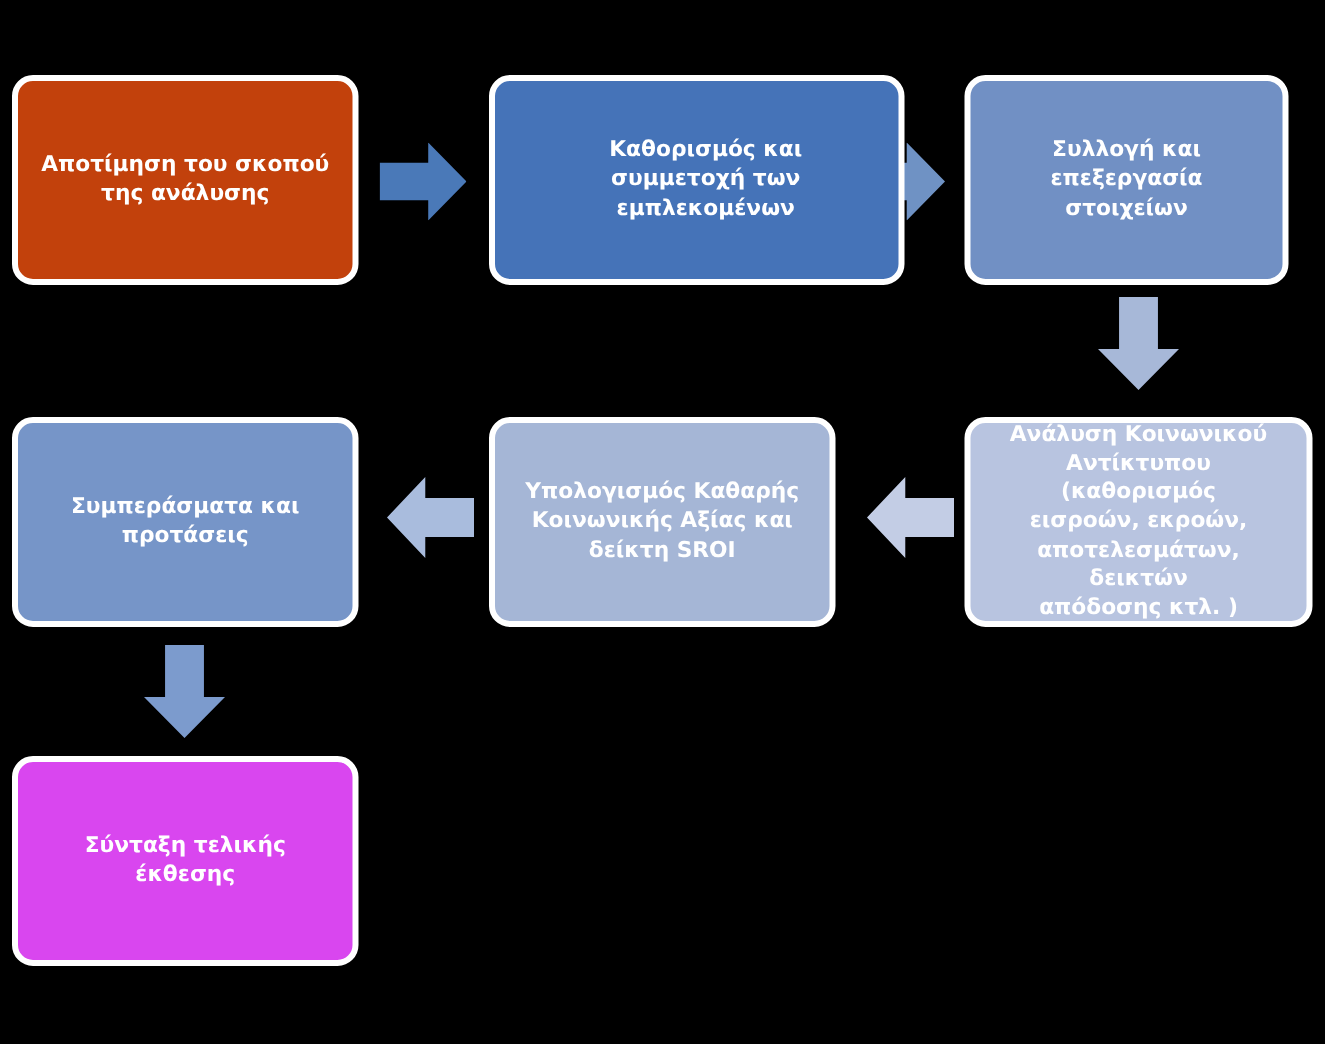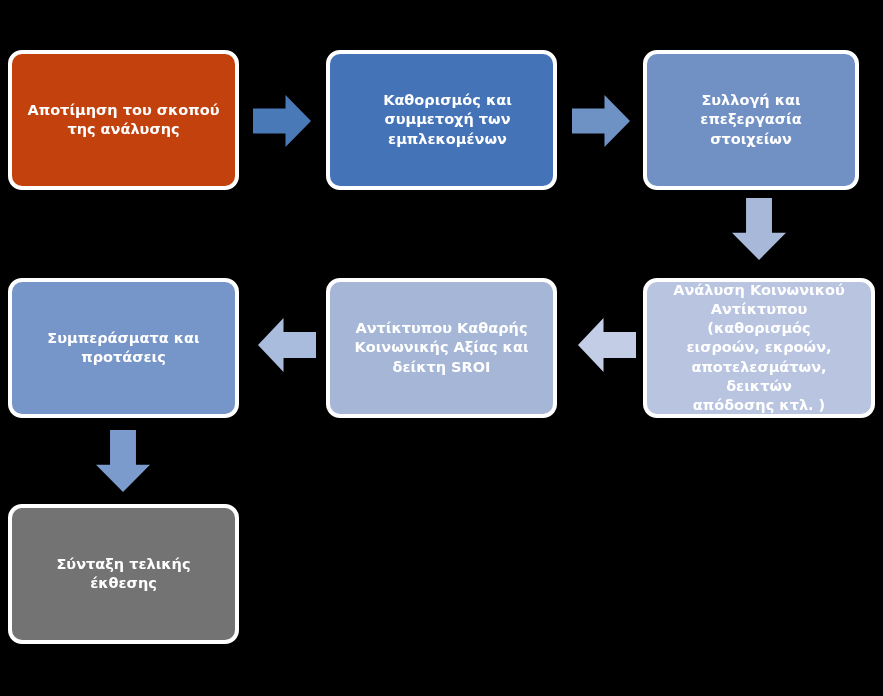--- a/index.html
+++ b/index.html
@@ -61,41 +61,41 @@
     <div class="arrow arrow-right" style="left: 253px; top: 95px; width: 58px; height: 52px; background: rgb(74, 121, 184);"></div>
     <div class="arrow arrow-right" style="left: 572px; top: 95px; width: 58px; height: 52px; background: rgb(111, 146, 196);"></div>
     <div class="arrow arrow-down" style="left: 732px; top: 198px; width: 54px; height: 62px; background: rgb(167, 184, 216);"></div>
     <div class="arrow arrow-left" style="left: 578px; top: 318px; width: 58px; height: 54px; background: rgb(195, 205, 229);"></div>
     <div class="arrow arrow-left" style="left: 258px; top: 318px; width: 58px; height: 54px; background: rgb(169, 188, 221);"></div>
     <div class="arrow arrow-down" style="left: 96px; top: 430px; width: 54px; height: 62px; background: rgb(124, 155, 205);"></div>
     <div class="node" style="left: 8px; top: 50px; width: 231px; height: 140px; background: #c2410c; font-size: 14.5px; border-color: rgb(255, 255, 255); color: rgb(255, 255, 255);">
       <span class="label">Αποτίμηση του σκοπού
 της ανάλυσης</span>
     </div>
-    <div class="node" style="left: 326px; top: 50px; width: 231px; height: 140px; background: rgb(69, 115, 184); font-size: 14.5px; border-color: rgb(255, 255, 255); color: rgb(255, 255, 255); padding-left: 24px;">
+    <div class="node" style="left: 326px; top: 50px; width: 277px; height: 140px; background: rgb(69, 115, 184); font-size: 14.5px; border-color: rgb(255, 255, 255); color: rgb(255, 255, 255); padding-left: 24px;">
       <span class="label">Καθορισμός και
 συμμετοχή των
 εμπλεκομένων</span>
     </div>
     <div class="node" style="left: 643px; top: 50px; width: 216px; height: 140px; background: rgb(113, 144, 196); font-size: 14.5px; border-color: rgb(255, 255, 255); color: rgb(255, 255, 255);">
       <span class="label">Συλλογή και επεξεργασία
 στοιχείων</span>
     </div>
     <div class="node" style="left: 643px; top: 278px; width: 232px; height: 140px; background: rgb(184, 196, 224); font-size: 14.5px; border-color: rgb(255, 255, 255); color: rgb(255, 255, 255);">
       <span class="label">Ανάλυση Κοινωνικού
 Αντίκτυπου (καθορισμός
 εισροών, εκροών,
 αποτελεσμάτων, δεικτών
 απόδοσης κτλ. )</span>
     </div>
     <div class="node" style="left: 326px; top: 278px; width: 231px; height: 140px; background: rgb(165, 182, 214); font-size: 14.5px; border-color: rgb(255, 255, 255); color: rgb(255, 255, 255);">
-      <span class="label">Αντίκτυπου Καθαρής
+      <span class="label">Υπολογισμός Καθαρής
 Κοινωνικής Αξίας και
 δείκτη SROI</span>
     </div>
     <div class="node" style="left: 8px; top: 278px; width: 231px; height: 140px; background: rgb(118, 149, 200); font-size: 14.5px; border-color: rgb(255, 255, 255); color: rgb(255, 255, 255); justify-content: center;">
       <span class="label">Συμπεράσματα και
 προτάσεις</span>
     </div>
-    <div class="node" style="left: 8px; top: 504px; width: 231px; height: 140px; background: #737373; font-size: 14.5px; border-color: rgb(255, 255, 255); color: rgb(255, 255, 255);">
+    <div class="node" style="left: 8px; top: 504px; width: 231px; height: 140px; background: #d946ef; font-size: 14.5px; border-color: rgb(255, 255, 255); color: rgb(255, 255, 255);">
       <span class="label">Σύνταξη  τελικής έκθεσης</span>
     </div>
   </div>
 
 </body></html>

